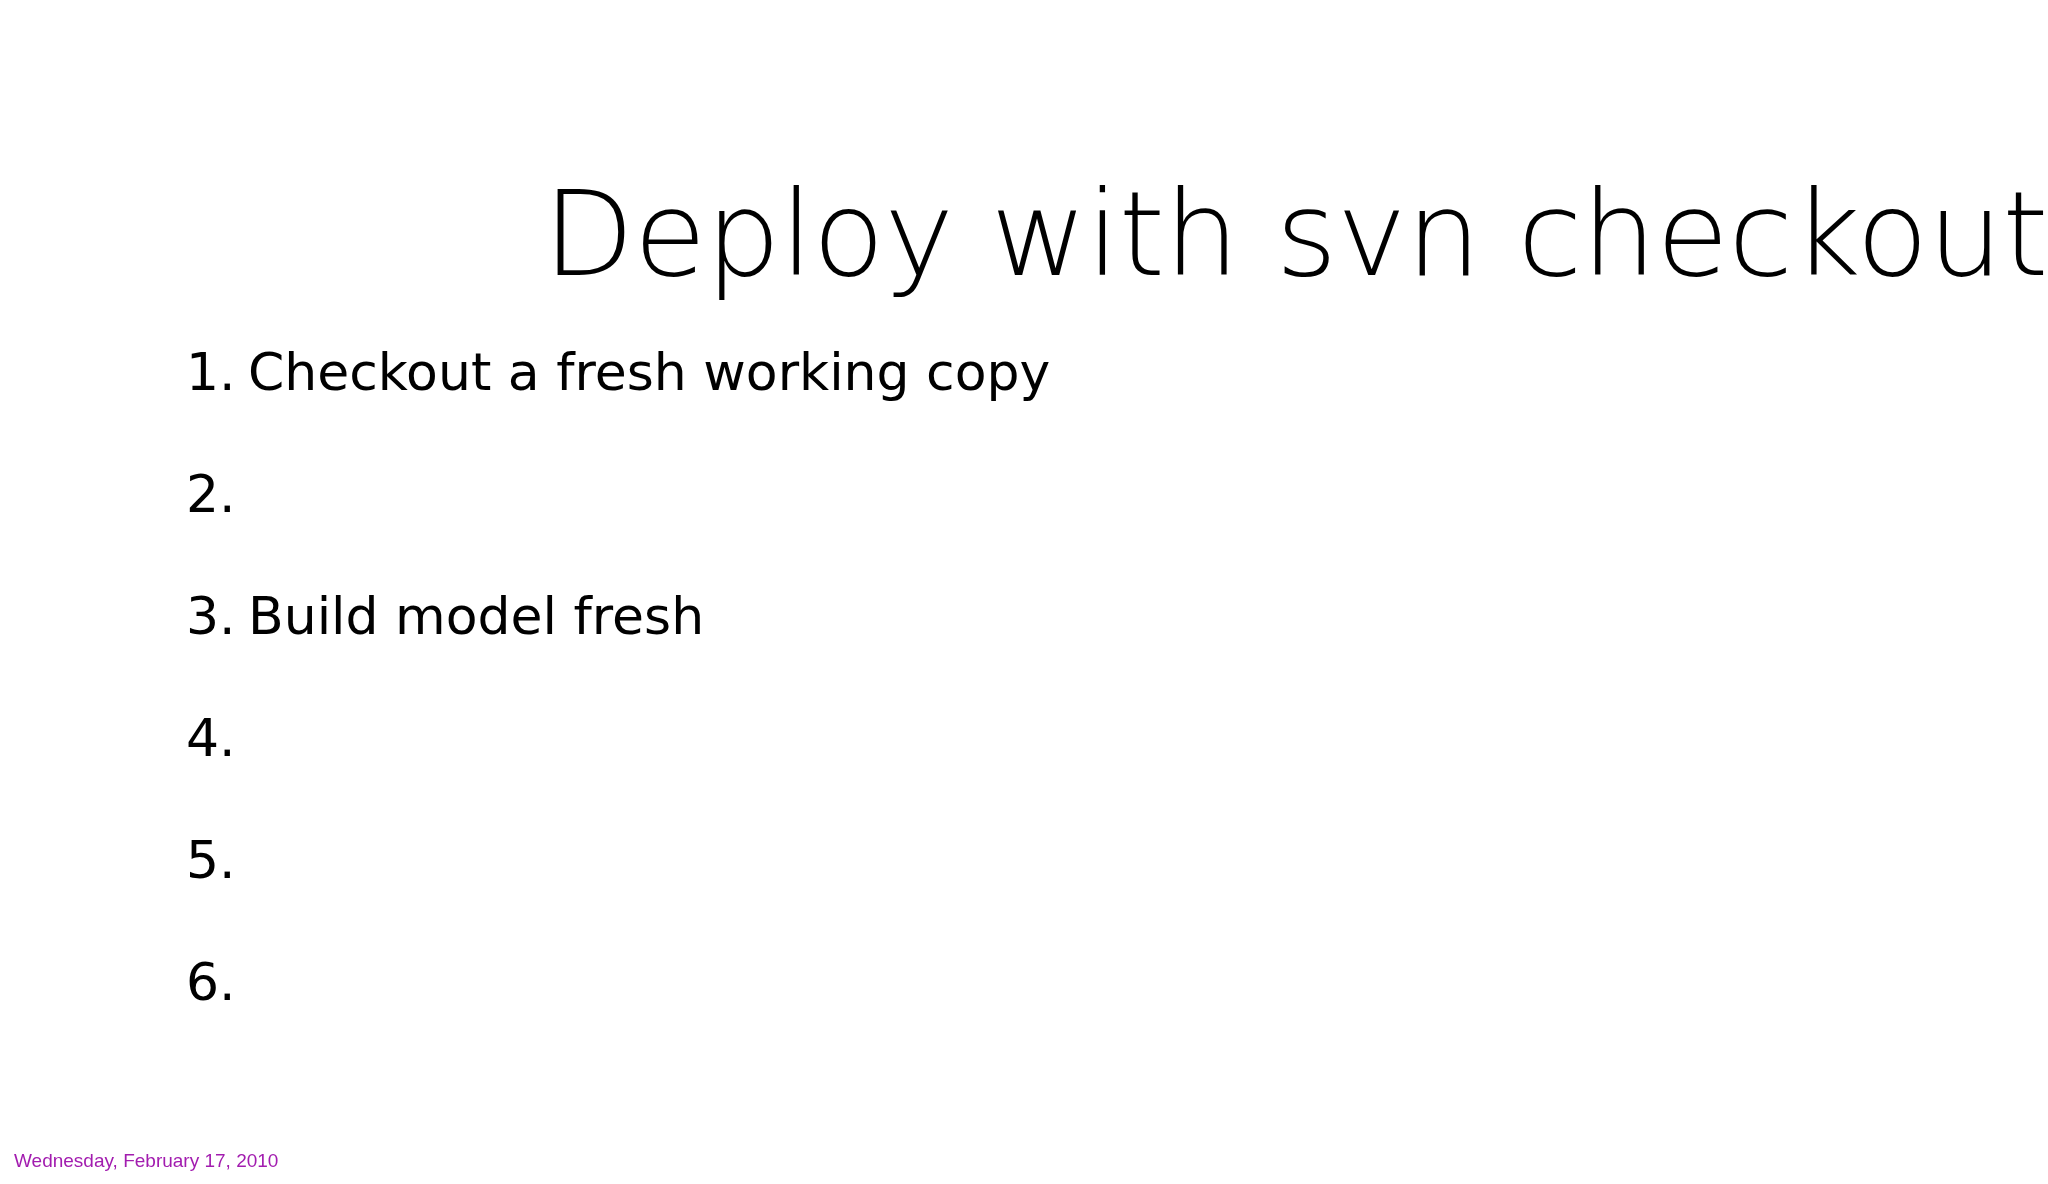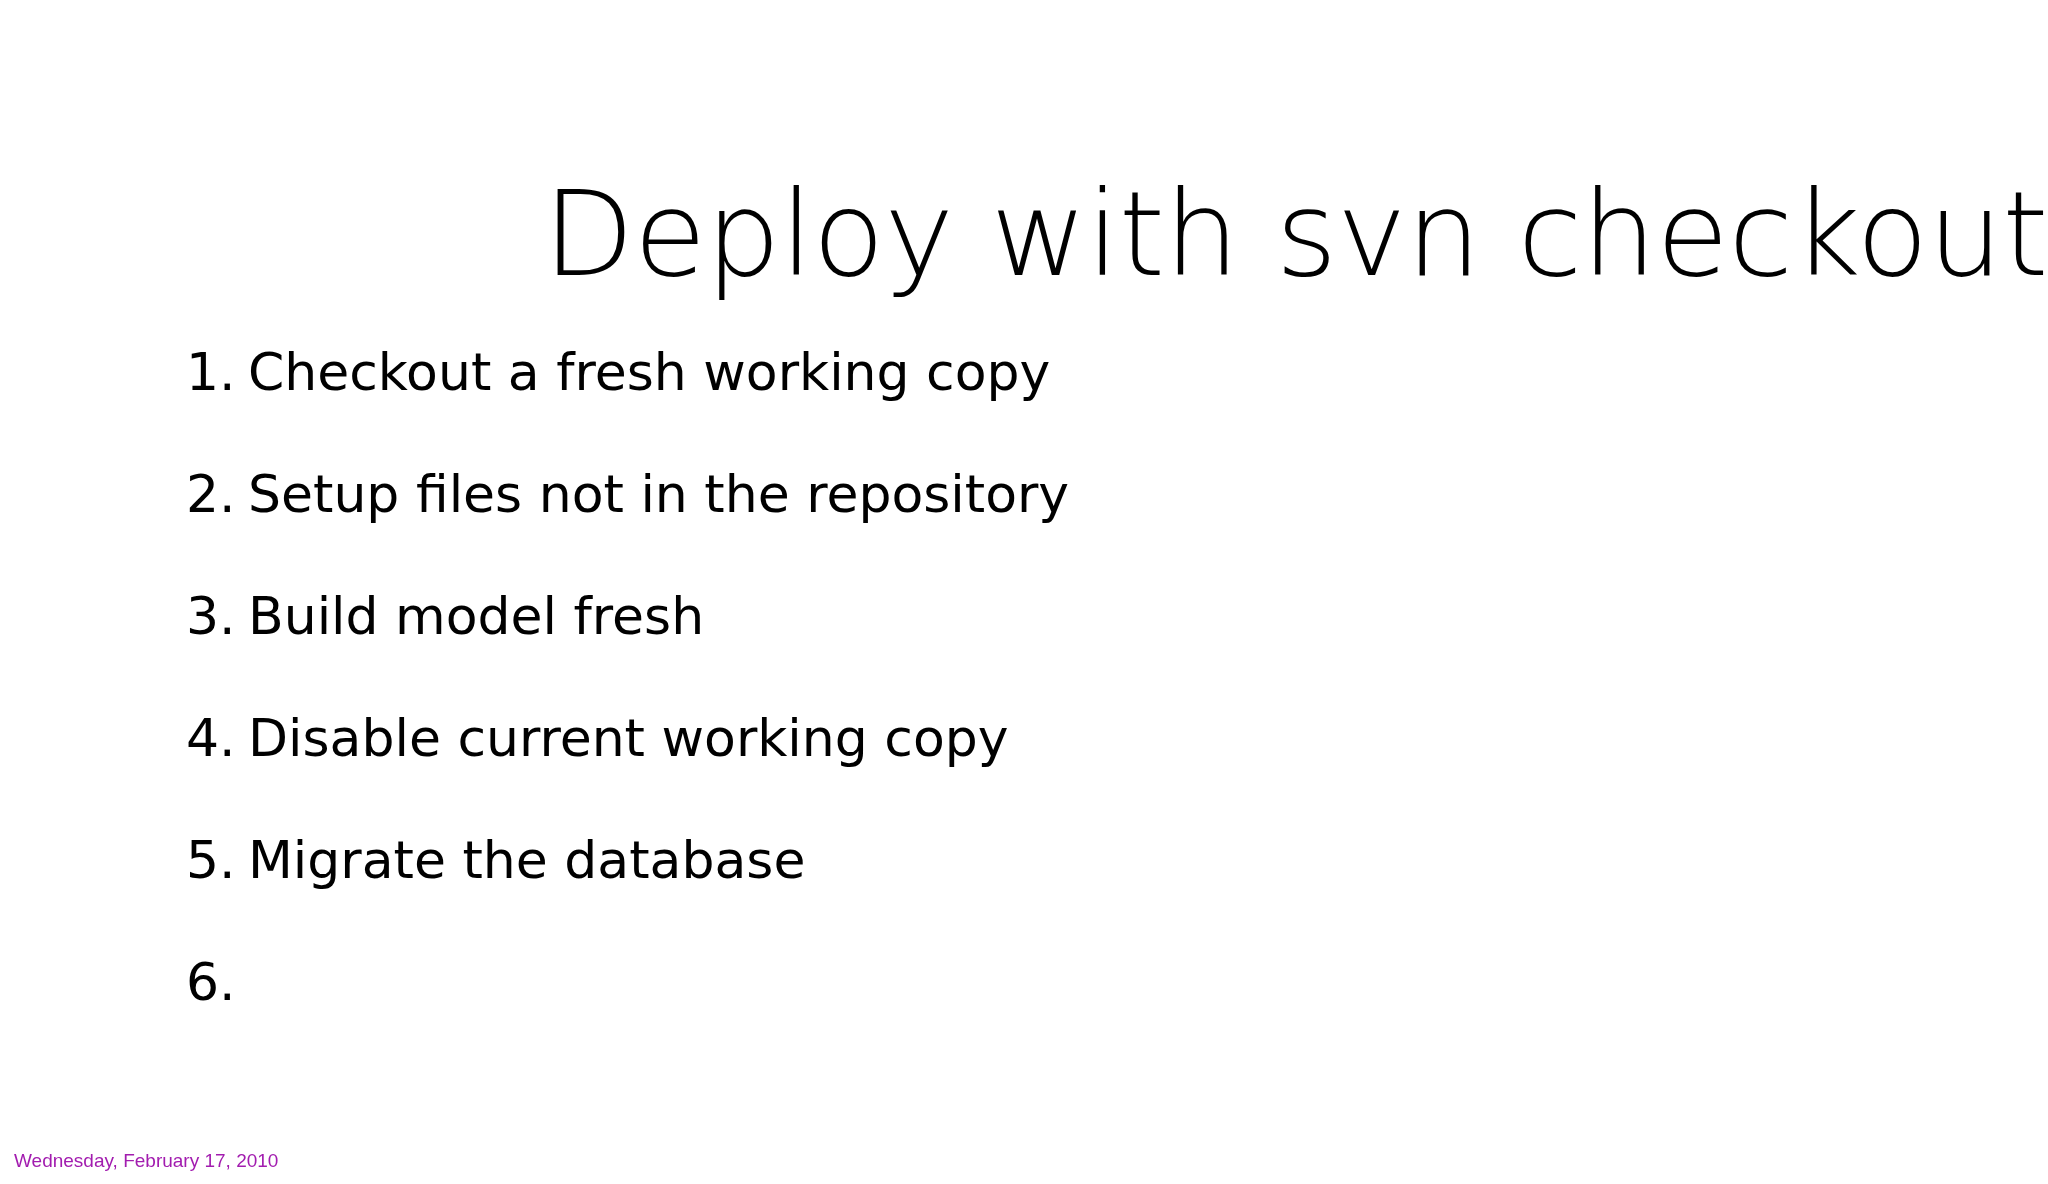--- a/index.html
+++ b/index.html
@@ -90,36 +90,33 @@
 
   <ol id="slide-list">
 
     <li class="list-item">
       <span class="item-marker">1.</span>
       <span class="item-text">Checkout a fresh working copy</span>
     </li>
 
     <li class="list-item">
       <span class="item-marker">2.</span>
-      <span class="item-text">Setup files not in the repository</span>
     </li>
 
     <li class="list-item">
       <span class="item-marker">3.</span>
       <span class="item-text">Build model fresh</span>
     </li>
 
     <li class="list-item">
       <span class="item-marker">4.</span>
-      <span class="item-text">Disable current working copy</span>
     </li>
 
     <li class="list-item">
       <span class="item-marker">5.</span>
-      <span class="item-text">Migrate the database</span>
     </li>
 
     <li class="list-item">
       <span class="item-marker">6.</span>
     </li>
 
   </ol>
 
   <div id="slide-footer">Wednesday, February 17, 2010</div>
 

